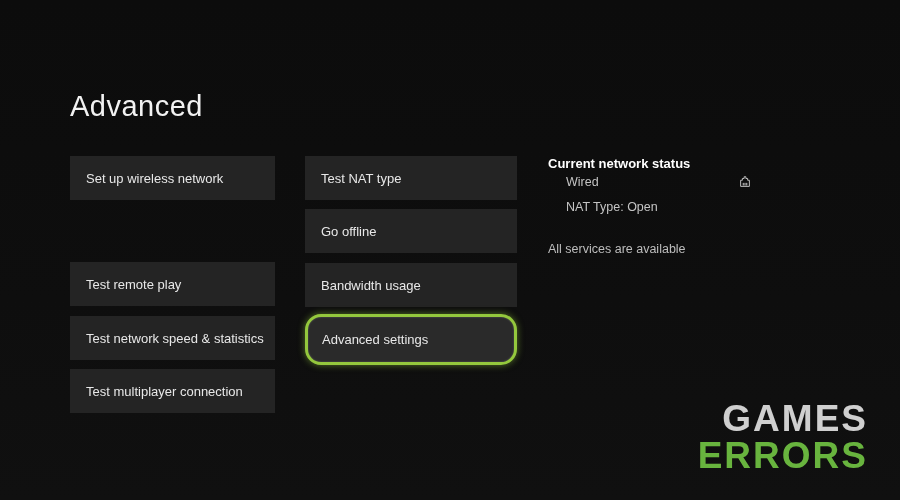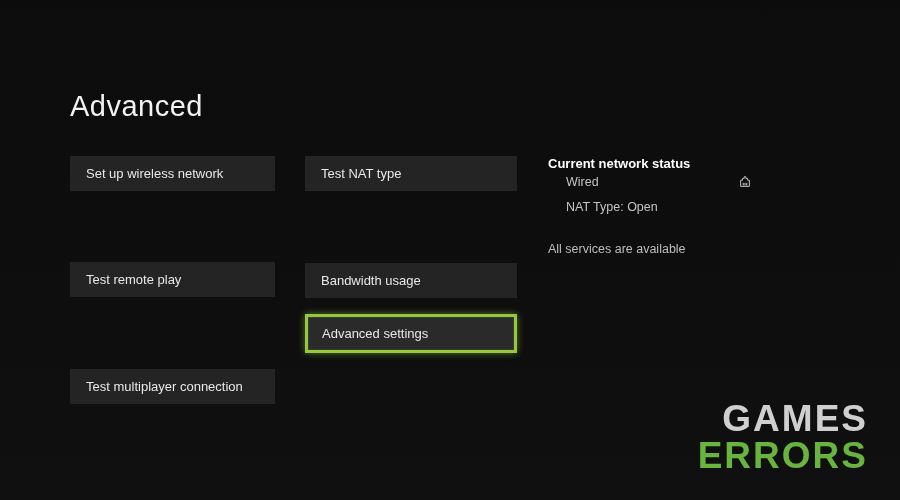--- a/index.html
+++ b/index.html
@@ -13,36 +13,36 @@
   .screen {
     position:absolute; inset:0;
     background:linear-gradient(180deg,#0c0c0c 0%, #0e0e0e 60%, #101010 100%);
   }
   .page-title {
     position:absolute; left:70px; top:90px;
     font-size:29px; font-weight:400; color:#f2f2f2;
     letter-spacing:0.5px;
   }
   .menu-btn {
-    position:absolute; height:35px;
+    position:absolute; height:44px;
     background:#242424;
     display:flex; align-items:center;
     padding-left:14px;
     font-size:13px; color:#e8e8e8;
     cursor:pointer;
     border:2px solid transparent;
   }
   .col-left  { left:70px;  width:205px; }
   .col-mid   { left:305px; width:212px; }
   .menu-btn.selected {
     background:#2a2a2a;
     border:3px solid #94c83d;
-    border-radius:0;
+    border-radius:16px;
     box-shadow:0 0 7px rgba(148,200,61,0.55), inset 0 0 2px rgba(255,255,255,0.25);
-    height:39px;
+    height:51px;
     margin-top:-3px;
   }
   .status-panel { position:absolute; left:548px; top:156px; width:290px; }
   .status-heading {
     font-size:13px; font-weight:700; color:#ffffff; margin-bottom:4px;
   }
   .status-line {
     font-size:12.5px; color:#bdbdbd; margin-bottom:11px;
     display:flex; align-items:center; justify-content:space-between;margin-left:18px;
   }
@@ -64,26 +64,32 @@
 <div class="screen">
 
   <div class="page-title">Advanced</div>
 
   <div class="menu-btn col-left" style="top:156px">
     <span>Set up wireless network</span>
   </div>
   <div class="menu-btn col-left" style="top:262px">
     <span>Test remote play</span>
   </div>
+  <div class="menu-btn col-left" style="top:316px">
+    <span>Test network speed &amp; statistics</span>
+  </div>
   <div class="menu-btn col-left" style="top:369px">
     <span>Test multiplayer connection</span>
   </div>
 
   <div class="menu-btn col-mid" style="top:156px">
     <span>Test NAT type</span>
+  </div>
+  <div class="menu-btn col-mid" style="top:209px">
+    <span>Go offline</span>
   </div>
   <div class="menu-btn col-mid" style="top:263px">
     <span>Bandwidth usage</span>
   </div>
   <div class="menu-btn col-mid selected" style="top:317px">
     <span>Advanced settings</span>
   </div>
 
   <div class="status-panel">
     <div class="status-heading">Current network status</div>

